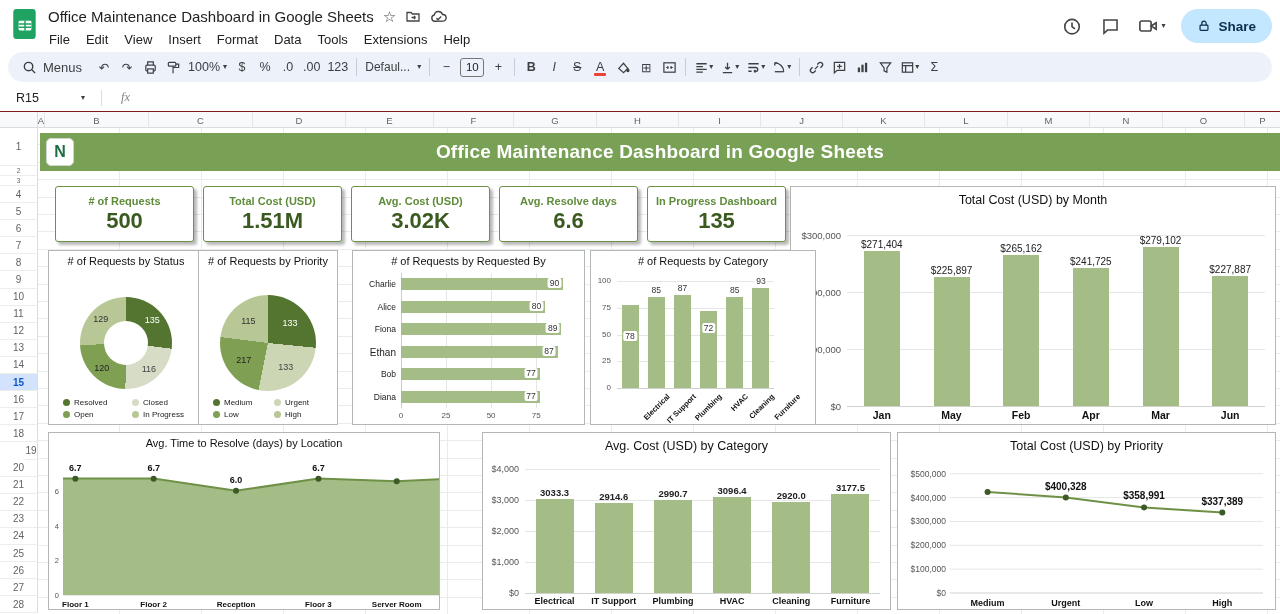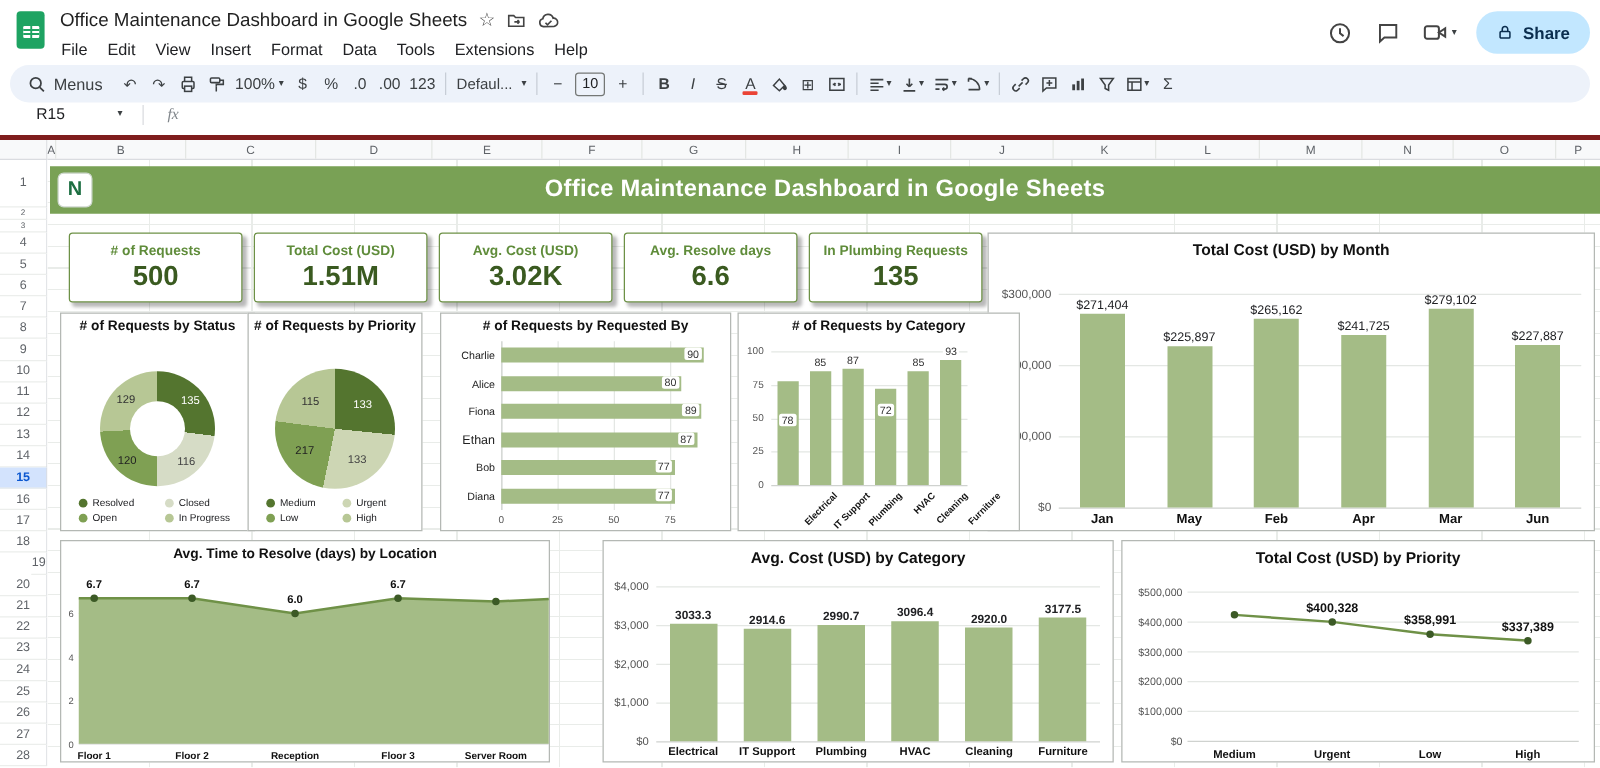--- a/index.html
+++ b/index.html
@@ -27,21 +27,21 @@
 .tdiv{width:1px;height:18px;background:#c7cdd6;margin:0 4px;flex:none;}
 .menus-pill{display:flex;align-items:center;gap:6px;padding:0 10px 0 6px;font-size:13px;color:#3c4043;height:26px;}
 .zoomer{gap:3px;}
 .fontsel{min-width:62px;justify-content:space-between;gap:4px;font-size:12px;}
 .fsize-box{width:24px;height:19px;border:1px solid #747775;border-radius:3px;display:inline-flex;align-items:center;justify-content:center;font-size:11.5px;color:#202124;margin:0 2px;}
 .f-b{font-weight:bold;}
 .f-i{font-style:italic;}
 .f-s{text-decoration:line-through;}
 .color-underline{position:absolute;bottom:3px;left:5px;right:5px;height:3px;background:#ea4335;border-radius:1px;}
 
-.formula-bar{height:28px;display:flex;align-items:flex-start;border-bottom:4px solid #7f1d1d;padding-left:17px;}
+.formula-bar{height:28px;display:flex;align-items:center;border-bottom:1px solid #7f1d1d;padding-left:4px;}
 .name-box{width:88px;display:flex;align-items:center;justify-content:space-between;padding:0 7px 0 12px;font-size:12.5px;color:#202124;}
 .fdiv{width:1px;height:16px;background:#dadce0;margin:0 9px;}
 .fx{font-style:italic;font-size:12.5px;color:#80868b;font-family:"Liberation Serif",serif;margin:0 10px;}
 .formula-input{flex:1;height:100%;}
 
 .sheet-row{display:flex;height:16px;}
 .corner{width:38px;flex:none;background:#f8f9fa;border-right:1px solid #dadce0;border-bottom:1px solid #dadce0;}
 .col-headers{flex:1;display:flex;overflow:hidden;background:#f8f9fa;border-bottom:1px solid #dadce0;}
 .colh{height:16px;font-size:9.5px;color:#5f6368;display:flex;align-items:center;justify-content:center;border-right:1px solid #e4e7e4;flex:none;overflow:visible;}
 .body-row{display:flex;height:486px;}
@@ -53,21 +53,21 @@
 .grid::before{content:"";position:absolute;inset:0;background-image:repeating-linear-gradient(to bottom,transparent 0 16.4px,#e9ece9 16.4px 17.4px),repeating-linear-gradient(to right,transparent 0 81px,#e9ece9 81px 82px);z-index:0;}
 
 .banner{position:absolute;left:2px;top:5px;width:1240px;height:38px;background:#79a155;display:flex;align-items:center;z-index:2;}
 .logo{position:absolute;left:6px;top:5px;width:28px;height:28px;background:#fff;border-radius:5px;display:flex;align-items:center;justify-content:center;font-weight:bold;font-size:16px;color:#1d6f42;border:1px solid #cfd8cf;}
 .banner-title{flex:1;text-align:center;color:#fff;font-size:19px;font-weight:bold;letter-spacing:.2px;}
 .kpi-row{position:absolute;left:17px;top:58px;width:731px;height:56px;display:flex;gap:9px;z-index:2;}
 .kpi{flex:1;background:#fff;border:1.5px solid #6d9146;border-radius:3px;box-shadow:3px 3px 3px rgba(0,0,0,.28);display:flex;flex-direction:column;align-items:center;justify-content:center;gap:1px;}
 .kpi-label{font-size:11px;font-weight:bold;color:#5f8c3a;white-space:nowrap;}
 .kpi-value{font-size:22px;font-weight:bold;color:#3a5a20;}
 .panel{position:absolute;background:#fff;border:1px solid #b4b8b4;display:flex;flex-direction:column;z-index:2;}
-.ptitle{text-align:center;font-weight:bold;color:#111;font-size:11px;padding-top:4px;flex:none;white-space:nowrap;overflow:hidden;}
+.ptitle{text-align:center;font-weight:normal;color:#111;font-size:11px;padding-top:4px;flex:none;white-space:nowrap;overflow:hidden;}
 .p-month .ptitle,.p-avgcost .ptitle,.p-priorline .ptitle{font-size:12.5px;padding-top:6px;}
 .p-location .ptitle{font-size:11px;}
 .cbody{position:relative;flex:1;overflow:hidden;}
 .p-month{left:752px;top:58px;width:486px;height:239px;}
 .p-status{left:10px;top:122px;width:156px;height:175px;}
 .p-priority{left:160px;top:122px;width:140px;height:175px;}
 .p-requested{left:314px;top:122px;width:233px;height:175px;}
 .p-category{left:552px;top:122px;width:226px;height:175px;}
 .p-location{left:10px;top:304px;width:392px;height:178px;}
 .p-avgcost{left:444px;top:304px;width:409px;height:178px;}
@@ -375,21 +375,21 @@
         </div>
         <div class="kpi">
           <div class="kpi-label">Avg. Cost (USD)</div>
           <div class="kpi-value">3.02K</div>
         </div>
         <div class="kpi">
           <div class="kpi-label">Avg. Resolve days</div>
           <div class="kpi-value">6.6</div>
         </div>
         <div class="kpi">
-          <div class="kpi-label">In Plumbing Requests</div>
+          <div class="kpi-label">In Progress Dashboard</div>
           <div class="kpi-value">135</div>
         </div>
       </div>
 
     <div class="panel p-month">
       <div class="ptitle">Total Cost (USD) by Month</div>
       <div class="cbody">
           <div class="gl axis" style="left: 56px; top: 199px; width: 418px;"></div>
           <div class="yt" style="left: 0px; top: 194px; width: 50px; font-size: 9.5px;">$0</div>
           <div class="gl" style="left: 56px; top: 141.903px; width: 418px;"></div>

